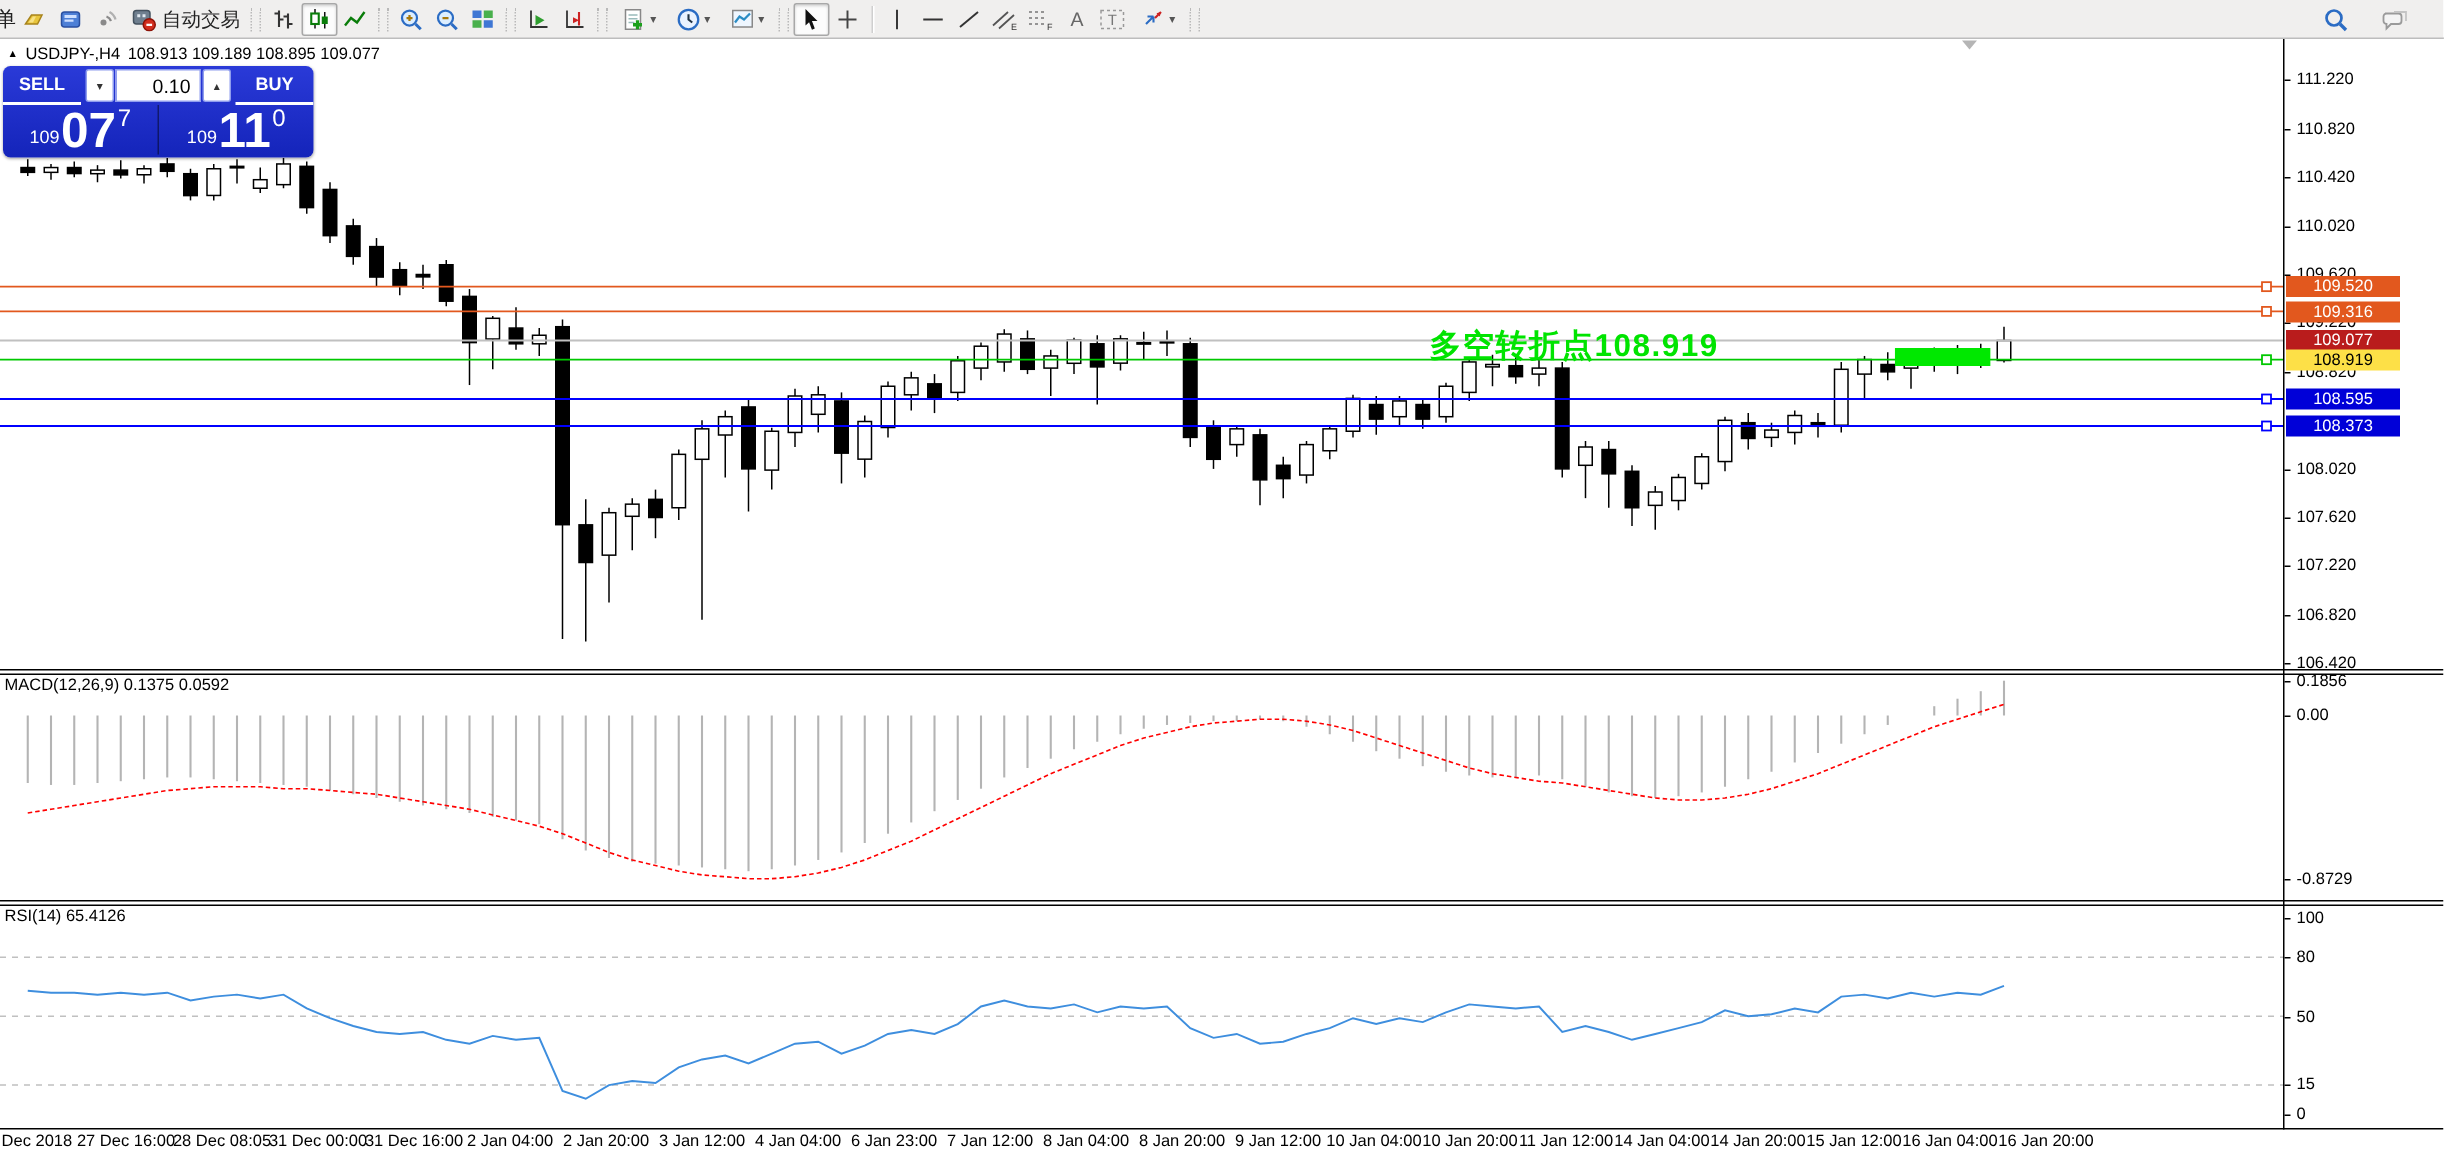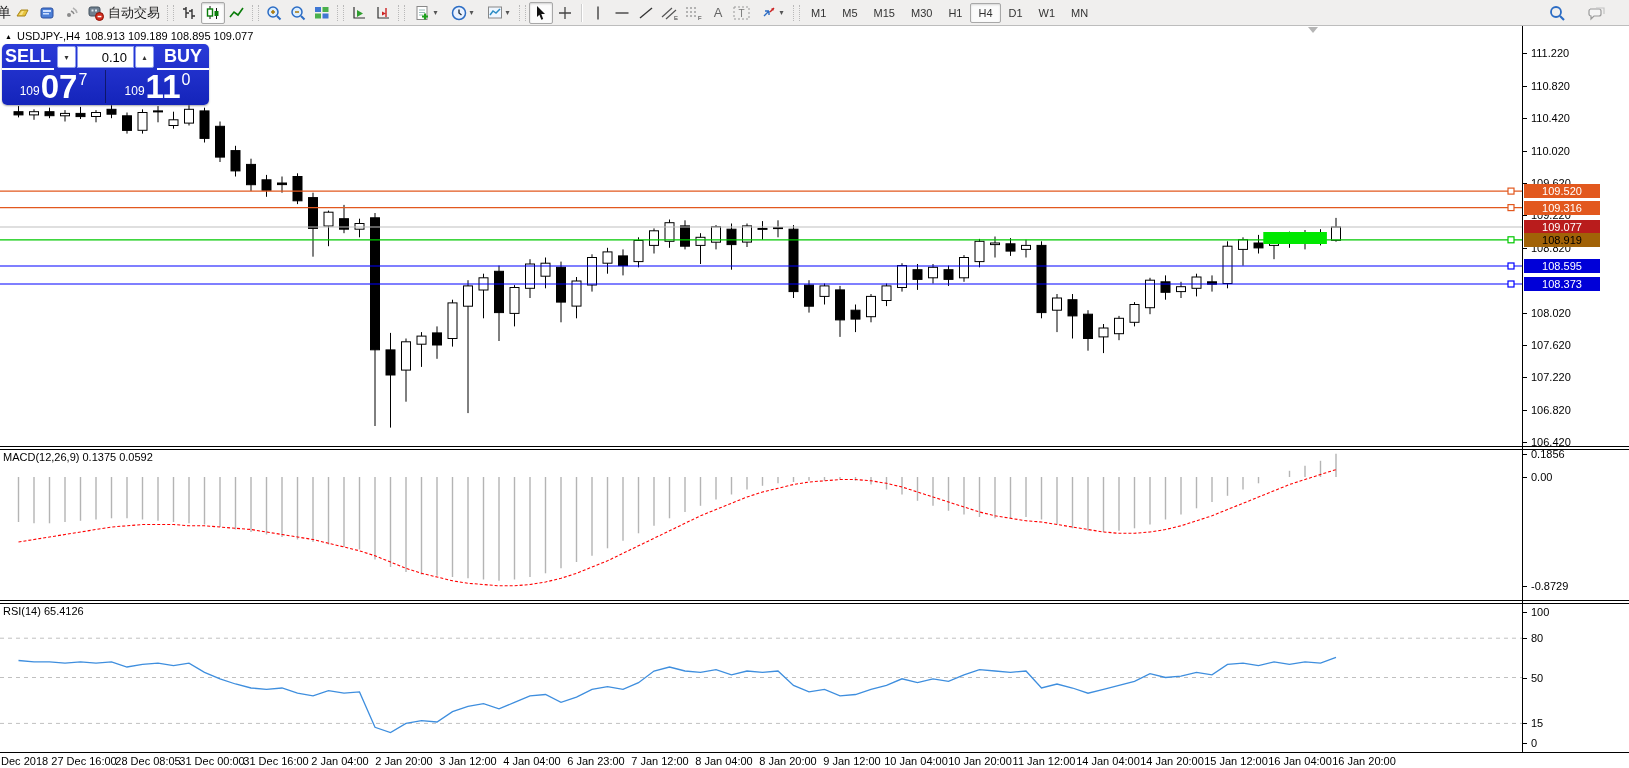--- a/index.html
+++ b/index.html
@@ -41,21 +41,21 @@
   
   .symbol-title{position:absolute;left:5px;top:30px;display:flex;align-items:center;gap:5px;
     font-size:11px;color:#000;z-index:30;}
   .symbol-title .arrow{font-size:7px;line-height:1;}
 
   
   .trade-panel{position:absolute;left:2px;top:44px;width:207px;height:61px;border-radius:5px;
     background:linear-gradient(180deg,#2a3ad8,#1424ba);box-shadow:0 1px 2px rgba(0,0,0,.35);
     z-index:30;color:#fff;overflow:hidden;}
   .tp-top{display:flex;align-items:stretch;height:26px;}
-  .side-btn{width:52px;display:flex;align-items:center;justify-content:center;font-size:18px;
+  .side-btn{width:52px;display:flex;align-items:center;justify-content:center;font-size:12px;
     font-weight:bold;color:#fff;border-bottom:2px solid #fff;}
   .spin{flex:1;display:flex;align-items:center;margin:2px 3px;}
   .spin-btn{width:17px;height:20px;background:#fff;border:1px solid #8f9dee;border-radius:2px;
     display:flex;align-items:center;justify-content:center;color:#333;font-size:8px;}
   .vol-box{flex:1;height:20px;background:#fff;border:1px solid #8f9dee;color:#000;font-size:13px;
     display:flex;align-items:center;justify-content:flex-end;padding-right:6px;margin:0 1px;}
   .tp-prices{display:flex;height:33px;}
   .price-half{flex:1;display:flex;align-items:flex-end;justify-content:center;padding-bottom:2px;}
   .price-half.sell{border-right:1px solid rgba(0,0,0,.45);}
   .p-small{font-size:12px;margin-bottom:3px;}
@@ -229,31 +229,20 @@
     </span>
     <span class="tbtn" style="min-width:34px">
       <svg width="18" height="18">
           <path d="M4 12 L9 7 M9 7h-4 M9 7v4" stroke="#2b6cc4" stroke-width="1.4" fill="none"></path>
           <path d="M14 4 L10 8" stroke="#c22" stroke-width="1.4"></path>
           <polygon points="14,4 11,4.8 13.2,7" fill="#c22"></polygon>
         </svg>
       <span class="caret">▾</span>
     </span>
     <span class="grip"></span>
-    <span class="tf-group" id="tf-group">
-        <span class="tf-btn">M1</span>
-        <span class="tf-btn">M5</span>
-        <span class="tf-btn">M15</span>
-        <span class="tf-btn">M30</span>
-        <span class="tf-btn">H1</span>
-        <span class="tf-btn active">H4</span>
-        <span class="tf-btn">D1</span>
-        <span class="tf-btn">W1</span>
-        <span class="tf-btn">MN</span>
-      </span>
     <span class="toolbar-right">
       <span class="tbtn">
         <svg width="18" height="18">
             <circle cx="8" cy="8" r="5" fill="none" stroke="#2b6cc4" stroke-width="1.8"></circle>
             <path d="M12 12l4 4" stroke="#2b6cc4" stroke-width="2.2"></path>
           </svg>
       </span>
       <span class="tbtn">
         <svg width="20" height="18">
             <path d="M3 5 h9 a2 2 0 0 1 2 2 v3 a2 2 0 0 1 -2 2 h-5 l-3 3 v-3 a2 2 0 0 1 -2 -2 v-3 a2 2 0 0 1 2 -2z" fill="#f4f4f4" stroke="#9a9a9a" stroke-width="1.2"></path>
@@ -580,20 +569,21 @@
         <span class="p-small">109</span>
         <span class="p-big">11</span>
         <span class="p-sup">0</span>
       </div>
     </div>
   </div>
 
   <div class="pane-label" style="left:3px;top:451px">MACD(12,26,9) 0.1375 0.0592</div>
   <div class="pane-label" style="left:3px;top:605px">RSI(14) 65.4126</div>
 
+  <div class="annotation-text" id="annot" style="left: 953px; top: 216px; color: rgb(0, 228, 0);">多空转折点108.919</div>
 
   <div class="axis-area" id="axis-area">
       <div class="tick-mark" style="top: 28.417px;"></div>
       <div class="tick-label" style="top: 22.417px;">111.220</div>
       <div class="tick-mark" style="top: 60.817px;"></div>
       <div class="tick-label" style="top: 54.817px;">110.820</div>
       <div class="tick-mark" style="top: 93.217px;"></div>
       <div class="tick-label" style="top: 87.217px;">110.420</div>
       <div class="tick-mark" style="top: 125.617px;"></div>
       <div class="tick-label" style="top: 119.617px;">110.020</div>
@@ -625,21 +615,21 @@
       <div class="tick-label" style="top: 607.2px;">80</div>
       <div class="tick-mark" style="top: 652.5px;"></div>
       <div class="tick-label" style="top: 646.5px;">50</div>
       <div class="tick-mark" style="top: 698.35px;"></div>
       <div class="tick-label" style="top: 692.35px;">15</div>
       <div class="tick-mark" style="top: 718px;"></div>
       <div class="tick-label" style="top: 712px;">0</div>
       <div class="badge" style="top: 159.117px; background: rgb(226, 88, 30); color: rgb(255, 255, 255);">109.520</div>
       <div class="badge" style="top: 175.641px; background: rgb(226, 88, 30); color: rgb(255, 255, 255);">109.316</div>
       <div class="badge" style="top: 195px; background: #b91c1c; color: rgb(255, 255, 255);">109.077</div>
-      <div class="badge" style="top: 207.798px; background: #a16207; color: rgb(0, 0, 0);">108.919</div>
+      <div class="badge" style="top: 207.798px; background: #fde047; color: rgb(0, 0, 0);">108.919</div>
       <div class="badge" style="top: 234.042px; background: rgb(0, 0, 216); color: rgb(255, 255, 255);">108.595</div>
       <div class="badge" style="top: 252.024px; background: rgb(0, 0, 216); color: rgb(255, 255, 255);">108.373</div>
     </div>
   <div class="time-axis" id="time-axis">
       <div class="time-label" style="left: 20px;">7 Dec 2018</div>
       <div class="time-label" style="left: 84px;">27 Dec 16:00</div>
       <div class="time-label" style="left: 148px;">28 Dec 08:05</div>
       <div class="time-label" style="left: 212px;">31 Dec 00:00</div>
       <div class="time-label" style="left: 276px;">31 Dec 16:00</div>
       <div class="time-label" style="left: 340px;">2 Jan 04:00</div>

